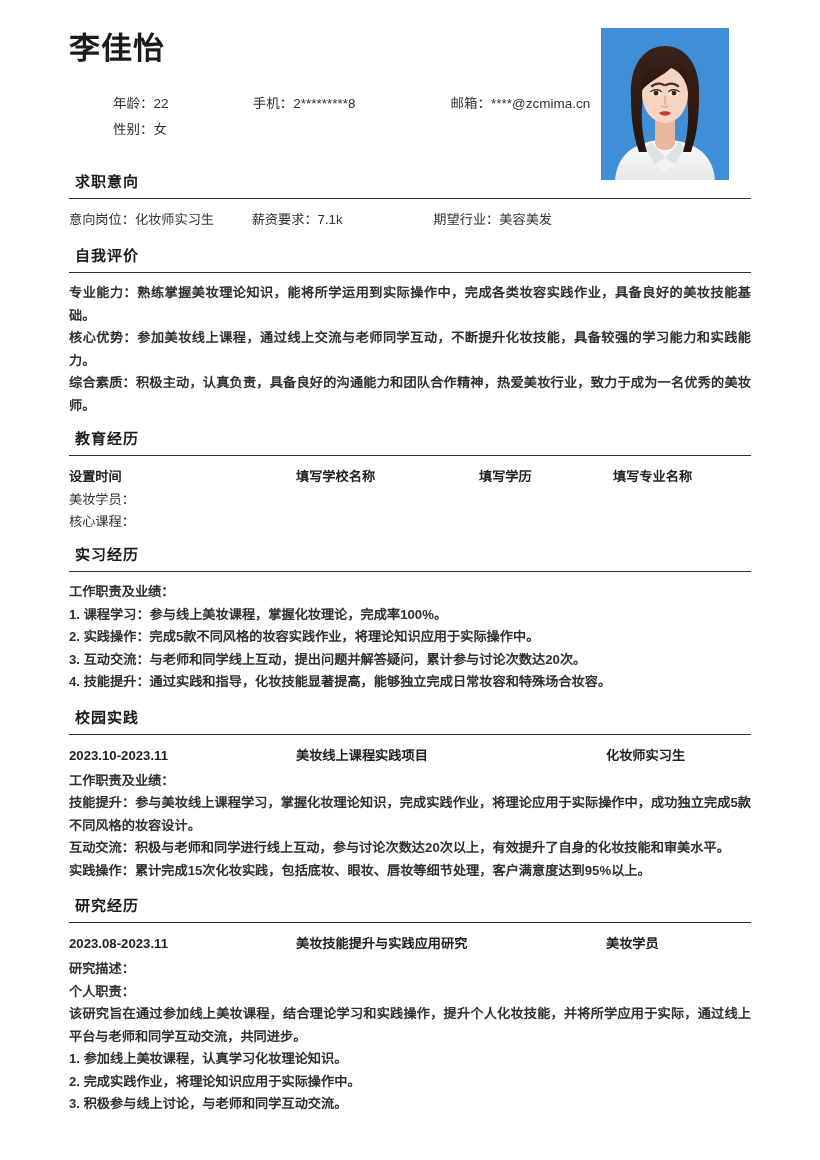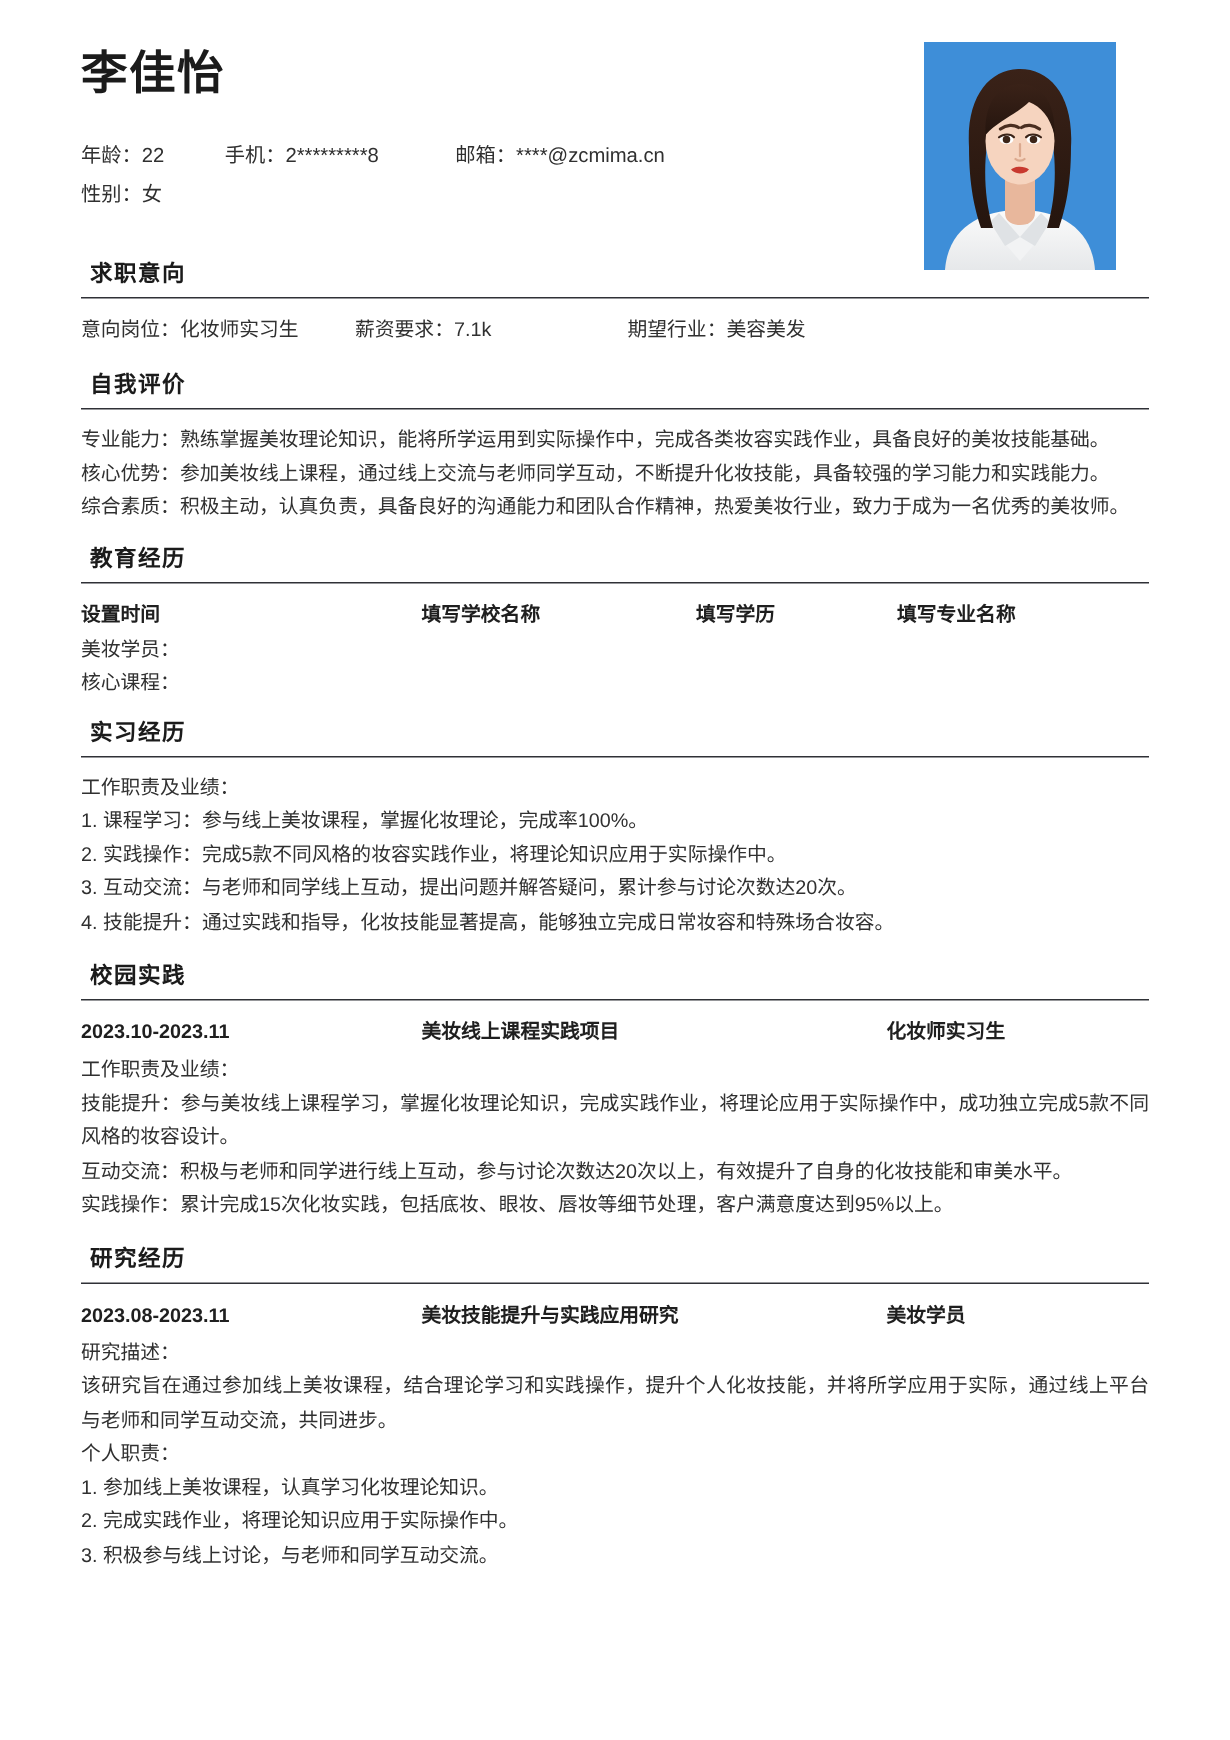--- a/index.html
+++ b/index.html
@@ -14,21 +14,21 @@
     position: relative;
     font-family: "Liberation Sans", "DejaVu Sans", sans-serif;
     color: #2b2b2b;
     -webkit-font-smoothing: antialiased;
   }
   .page {
     position: relative;
     width: 820px;
     height: 1160px;
     box-sizing: border-box;
-    padding: 0 54px;
+    padding: 0 69px;
     overflow: hidden;
   }
 
   
   .header {
     position: relative;
     height: 168px;
     padding-top: 30px;
     box-sizing: border-box;
   }
@@ -39,21 +39,21 @@
     letter-spacing: 1px;
     line-height: 1.2;
     margin: 0 0 24px 0;
   }
   .contact-row {
     font-size: 13.5px;
     color: #303030;
     line-height: 26px;
     white-space: nowrap;
   }
-  .c-field { display: inline-block; }
+  .c-field { display: inline-block; margin-left: 44px; }
   .c-label { color: #303030; }
   .c-value { color: #303030; }
   .cf-age   { width: 92px; }
   .cf-phone { width: 150px; }
   .cf-mail  { width: auto; }
   .cf-gender{ width: 92px; }
 
   .photo {
     position: absolute;
     right: 22px;
@@ -81,20 +81,21 @@
     margin-bottom: 9px;
   }
 
   
   .body-line {
     font-size: 13.2px;
     line-height: 22.5px;
     color: #303030;
     margin: 0;
     text-align: justify;
+    font-weight: bold;
   }
   .para { margin: 0 0 0 0; }
 
   
   .intent-row {
     font-size: 13.2px;
     color: #303030;
     line-height: 24px;
     white-space: nowrap;
     padding-bottom: 10px;
@@ -278,21 +279,21 @@
   </div>
 
   <div class="section">
     <div class="sec-title">研究经历</div>
     <div class="sec-rule"></div>
     <div class="exp-head">
       <span class="exp-col xh-0">2023.08-2023.11</span><span class="exp-col xh-1">美妆技能提升与实践应用研究</span><span class="exp-col xh-2">美妆学员</span>
     </div>
     <div class="exp-body">
       <p class="body-line para">研究描述：</p>
+      <p class="body-line para">个人职责：</p>
       <p class="body-line para">该研究旨在通过参加线上美妆课程，结合理论学习和实践操作，提升个人化妆技能，并将所学应用于实际，通过线上平台与老师和同学互动交流，共同进步。</p>
-      <p class="body-line para">个人职责：</p>
       <p class="body-line para">1. 参加线上美妆课程，认真学习化妆理论知识。</p>
       <p class="body-line para">2. 完成实践作业，将理论知识应用于实际操作中。</p>
       <p class="body-line para">3. 积极参与线上讨论，与老师和同学互动交流。</p>
     </div>
   </div>
 
 </div>
 
 </body></html>

